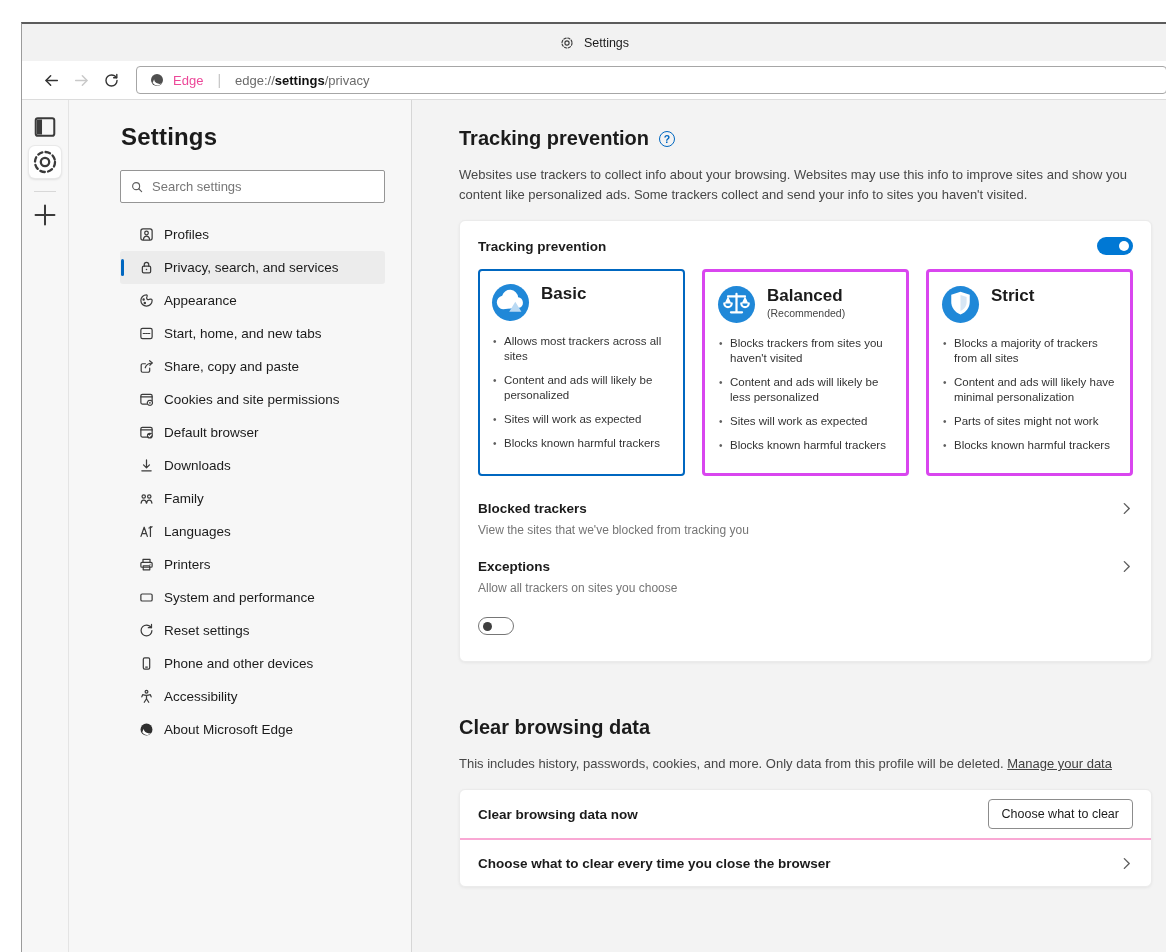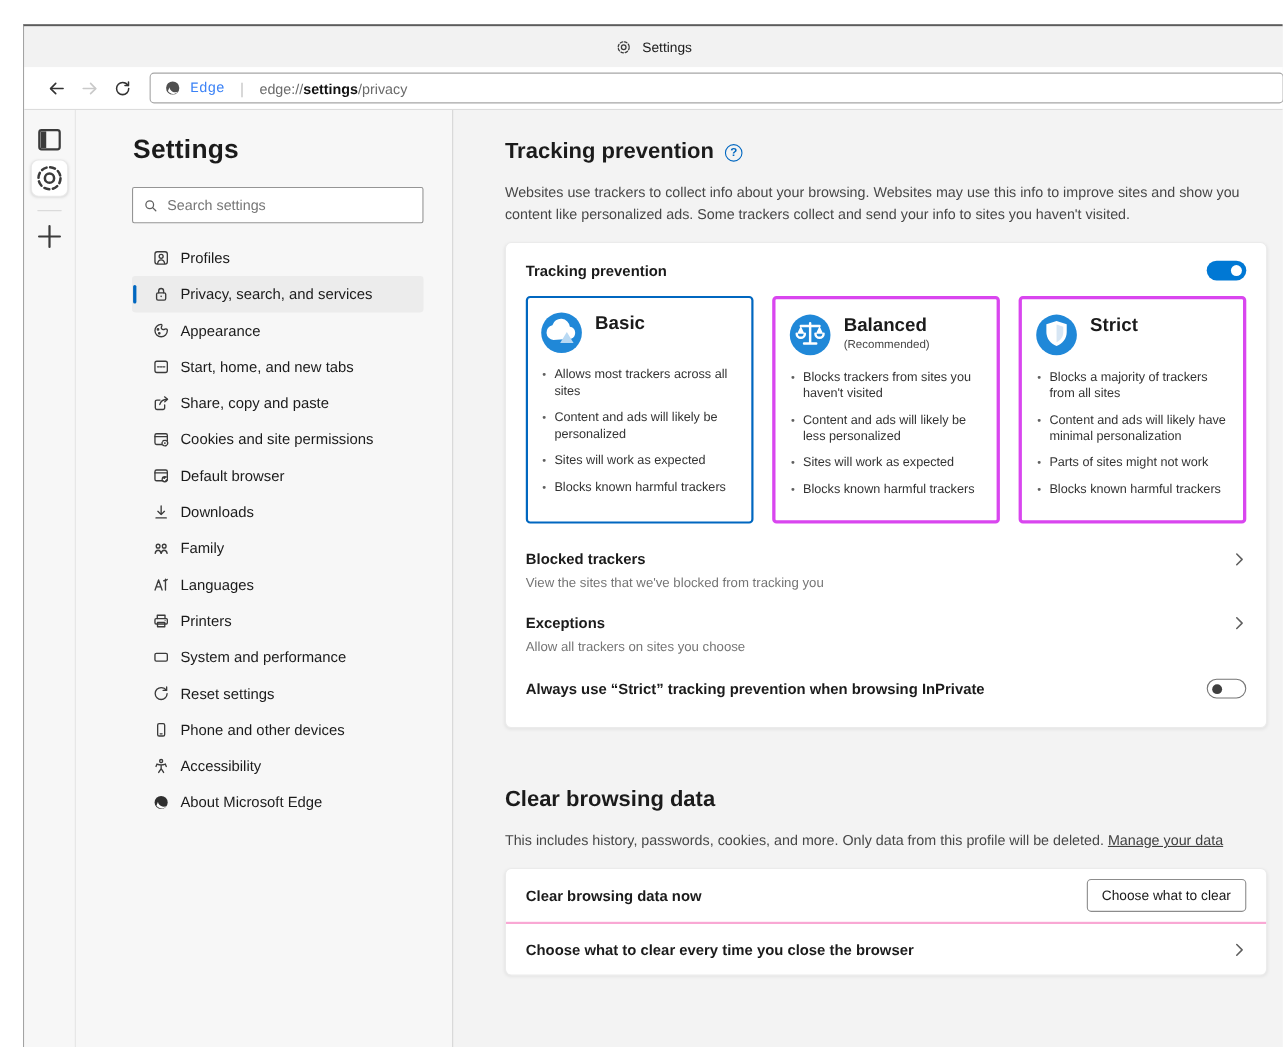--- a/index.html
+++ b/index.html
@@ -10,21 +10,21 @@
   .titlebar { height:37px; background:#f2f2f2; display:flex; align-items:center; justify-content:center; flex:0 0 auto; }
   .tab-title { display:flex; align-items:center; gap:9px; font-size:12.5px; color:#1b1b1b; }
   .tab-title .ticon { width:16px; height:16px; }
 
   
   .toolbar { height:39px; background:#ffffff; border-bottom:1px solid #dcdcdc; display:flex; align-items:center; padding:0 0 0 14px; flex:0 0 auto; }
   .navbtn { width:30px; height:30px; display:flex; align-items:center; justify-content:center; border-radius:4px; }
   .navbtn svg { width:17px; height:17px; }
   .addressbar { flex:1; height:28px; margin-left:10px; margin-right:-1px; border:1px solid #a6a6a6; border-radius:4px; background:#fff; display:flex; align-items:center; padding:0 12px; gap:8px; font-size:13px; }
   .addressbar .eicon { width:16px; height:16px; }
-  .ab-label { color:#3b82f6;font-family:Liberation Mono, monospace; }
+  .ab-label { color:#ec4899; }
   .ab-sep { color:#c4c4c4; margin:0 6px; font-size:14px; }
   .ab-url { color:#6a6a6a; }
   .ab-url b { color:#111; font-weight:700; }
 
   
   .wbody { flex:1; display:flex; min-height:0; }
   .rail { width:47px; background:#f7f7f7; border-right:1px solid #e4e4e4; display:flex; flex-direction:column; align-items:center; padding-top:13px; flex:0 0 auto; }
   .rail-btn { width:28px; height:28px; display:flex; align-items:center; justify-content:center; border-radius:6px; margin-bottom:5px; }
   .rail-btn svg { width:17px; height:17px; }
   .rail-btn.active { width:32px; height:32px; background:#fff; box-shadow:0 0 0 1px #e9e9e9, 0 1px 3px rgba(0,0,0,.18); }
@@ -447,21 +447,20 @@
                       <path d="m4 1.5 4.5 4.5L4 10.5"></path>
                     </svg>
                   </span>
                 </span>
     </div>
     <div class="row-sub">Allow all trackers on sites you choose</div>
   </div>
 
   <div class="srow">
     <div class="row-between">
-      <span class="row-title">Always use “Strict” tracking prevention when browsing InPrivate</span>
       <span class="row-control" style="display: flex; align-items: center;">
                   <span class="toggle off"></span>
                 </span>
     </div>
 
   </div>
 </div>
       </div>
 
       <div class="clear-section">

